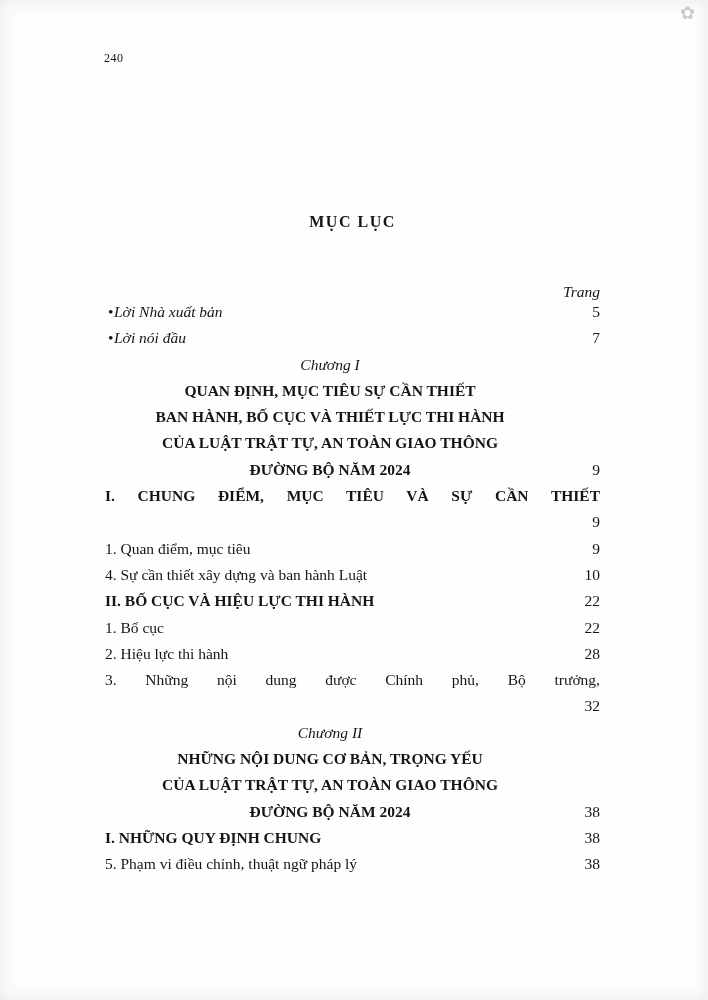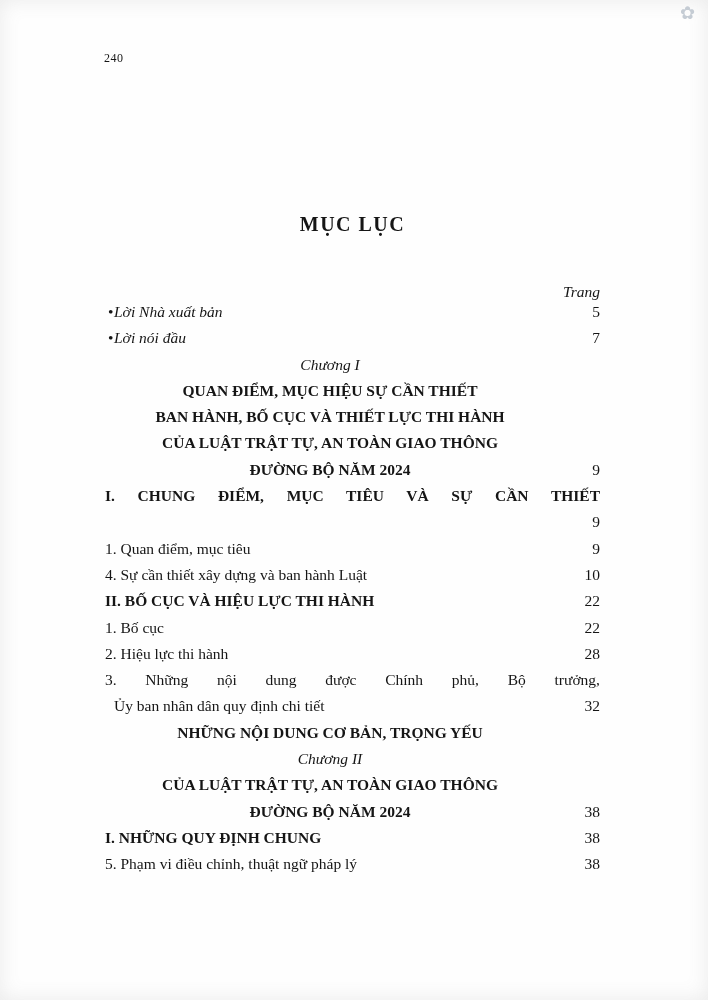--- a/index.html
+++ b/index.html
@@ -20,21 +20,21 @@
     font-size: 12px; letter-spacing: 0.5px;
   }
   .flower-icon {
     position: absolute; right: 13px; top: 2px;
     font-family: "DejaVu Sans", sans-serif;
     font-size: 18px; color: #c5ccd4;
   }
   .content { position: absolute; left: 105px; top: 0; width: 495px; height: 100%; }
   .toc-title {
     position: absolute; top: 213px; left: 0; width: 100%; margin: 0;
-    text-align: center; font-size: 20px; font-weight: 700; letter-spacing: 1.5px;
+    text-align: center; font-size: 16px; font-weight: 700; letter-spacing: 1.5px;
   }
   .trang {
     position: absolute; top: 283px; right: 0;
     font-style: italic; font-size: 15.5px;
   }
   .rows { position: absolute; top: 299px; left: 0; width: 100%; }
   .row { position: relative; height: 26.3px; line-height: 26.3px; font-size: 15.5px; white-space: nowrap; }
   .row .pg {
     position: absolute; right: 0; top: 0;
     font-size: 15.5px; font-weight: 400; font-style: normal;
@@ -74,21 +74,21 @@
         <span class="txt">Lời nói đầu</span>
         <span class="pg">7</span>
       </div>
 
       <div class="row centered chapter-label">
         <span class="txt">Chương I</span>
         <span class="pg"></span>
       </div>
 
       <div class="row centered bold">
-        <span class="txt">QUAN ĐIỂM, MỤC HIỆU SỰ CẦN THIẾT</span>
+        <span class="txt">QUAN ĐỊNH, MỤC TIÊU SỰ CẦN THIẾT</span>
         <span class="pg"></span>
       </div>
 
       <div class="row centered bold">
         <span class="txt">BAN HÀNH, BỐ CỤC VÀ THIẾT LỰC THI HÀNH</span>
         <span class="pg"></span>
       </div>
 
       <div class="row centered bold">
         <span class="txt">CỦA LUẬT TRẬT TỰ, AN TOÀN GIAO THÔNG</span>
@@ -133,31 +133,30 @@
         <span class="txt">2. Hiệu lực thi hành</span>
         <span class="pg">28</span>
       </div>
 
       <div class="row justify">
         <span class="txt">3. Những nội dung được Chính phủ, Bộ trưởng,</span>
         <span class="pg"></span>
       </div>
 
       <div class="row indent">
-        <span class="txt">Ủy ban nhân dân quy định chi tiết</span>
         <span class="pg">32</span>
+      </div>
+
+      <div class="row centered chapter-label">
+        <span class="txt">Chương II</span>
+        <span class="pg"></span>
       </div>
 
       <div class="row centered bold">
         <span class="txt">NHỮNG NỘI DUNG CƠ BẢN, TRỌNG YẾU</span>
-        <span class="pg"></span>
-      </div>
-
-      <div class="row centered chapter-label">
-        <span class="txt">Chương II</span>
         <span class="pg"></span>
       </div>
 
       <div class="row centered bold">
         <span class="txt">CỦA LUẬT TRẬT TỰ, AN TOÀN GIAO THÔNG</span>
         <span class="pg"></span>
       </div>
 
       <div class="row centered bold">
         <span class="txt">ĐƯỜNG BỘ NĂM 2024</span>

